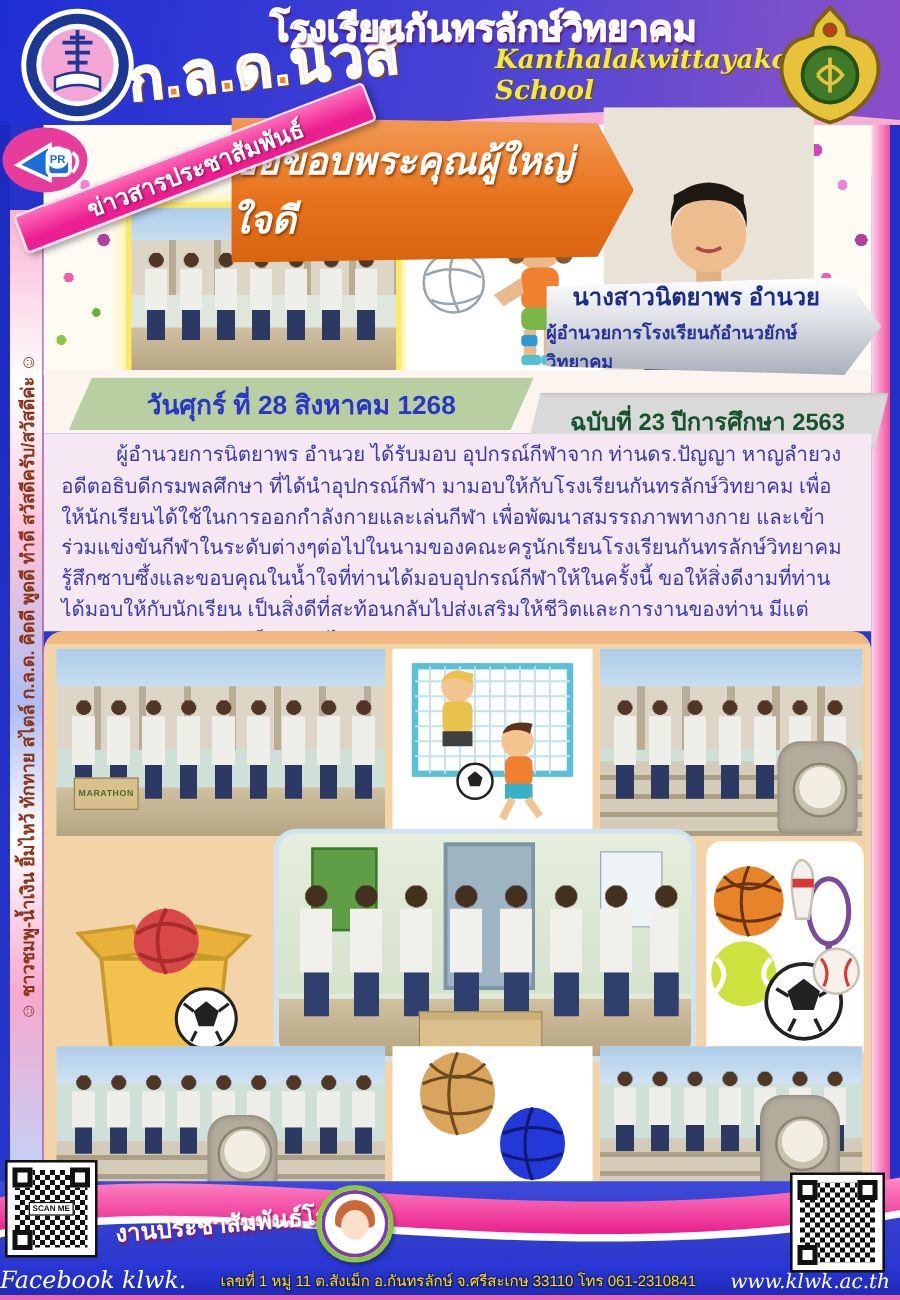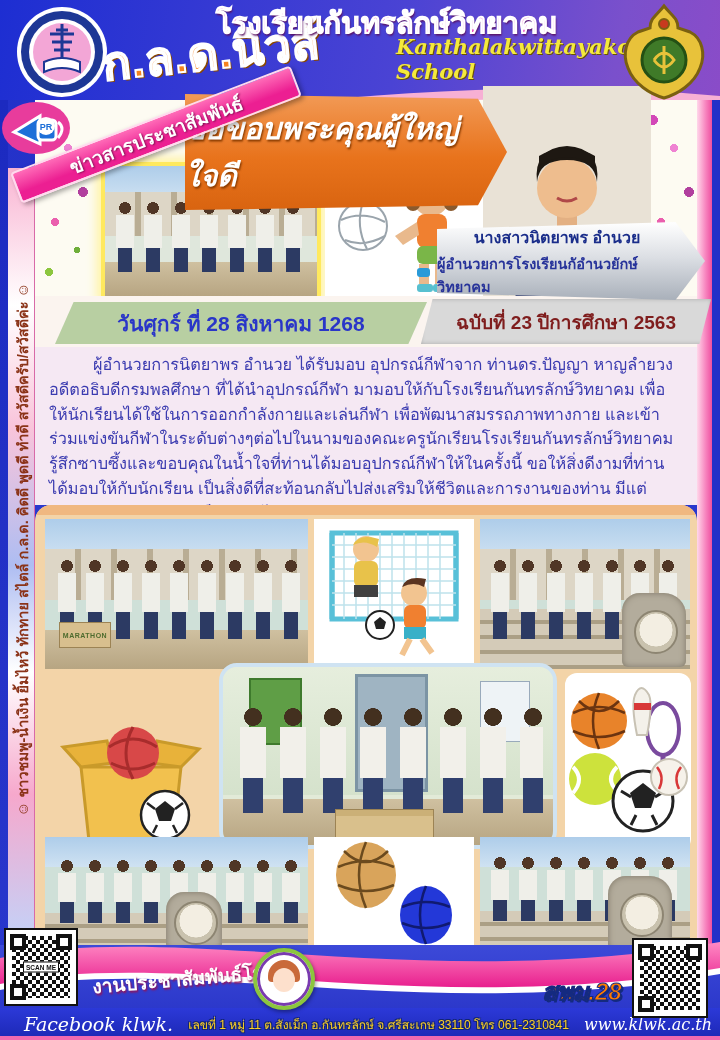--- a/index.html
+++ b/index.html
@@ -57,30 +57,30 @@
     background:linear-gradient(180deg,#f29a56,#e8731c 55%,#d96410);
     clip-path:polygon(0 0,91% 4%,100% 50%,91% 96%,0 100%);
     display:flex;align-items:center;justify-content:center;filter:drop-shadow(2px 3px 3px rgba(0,0,0,.25));}
   .title-banner span{color:#fff;font-size:30px;font-weight:bold;font-style:italic;
     padding-right:26px;text-shadow:1px 2px 2px #8a3c00;}
   .name-banner{position:absolute;left:402px;top:122px;width:268px;height:78px;z-index:6;
     background:linear-gradient(180deg,#ffffff,#dcdfe4 45%,#a9b0ba);
     clip-path:polygon(0 9%,89% 0,100% 50%,89% 100%,0 91%);
     display:flex;flex-direction:column;align-items:center;justify-content:center;
     padding-right:28px;filter:drop-shadow(2px 3px 3px rgba(0,0,0,.3));}
-  .name-banner .nm{font-size:16px;font-weight:bold;color:#1a2d8a;}
+  .name-banner .nm{font-size:19px;font-weight:bold;color:#1a2d8a;}
   .name-banner .pos{font-size:14.5px;font-weight:bold;color:#27339a;margin-top:2px;}
   
   .dateband{position:absolute;left:35px;top:296px;width:662px;height:51px;background:#fbf4ef;}
   .date-green{position:absolute;left:20px;top:6px;width:372px;height:42px;background:#b8cfa2;
     clip-path:polygon(5% 0,100% 0,95% 100%,0 100%);display:flex;align-items:center;justify-content:center;
     font-size:21px;font-weight:bold;color:#2a36c8;}
-  .date-gray{position:absolute;left:386px;top:3px;width:290px;height:45px;background:#d9d9d9;
+  .date-gray{position:absolute;left:386px;top:18px;width:290px;height:45px;background:#d9d9d9;
     clip-path:polygon(4% 0,100% 0,96% 100%,0 100%);display:flex;align-items:center;justify-content:center;
-    font-size:19px;font-weight:bold;color:#7f1d1d;box-shadow:inset 0 0 4px #aaa;}
+    font-size:19px;font-weight:bold;color:#14532d;box-shadow:inset 0 0 4px #aaa;}
   
   .article{position:absolute;left:35px;top:347px;width:662px;height:158px;background:#f5e8f3;
     padding:5px 16px 0 14px;}
   .article p{margin:0;text-indent:44px;font-size:16.3px;line-height:24.8px;color:#3b3bb0;text-align:left;}
   
   .collage{position:absolute;left:35px;top:505px;width:662px;height:447px;
     background:#f3d4a8;border-top-left-radius:16px;border-top-right-radius:16px;overflow:hidden;}
   .collage::before{content:"";position:absolute;left:0;top:0;width:100%;height:10px;background:#f0b880;
     border-top-left-radius:16px;border-top-right-radius:16px;}
   .photo{position:absolute;overflow:hidden;background:#cfe0d8;}
@@ -133,21 +133,21 @@
   .qr .dots{position:absolute;inset:2px;background:repeating-conic-gradient(#111 0 25%,#fff 0 50%) 0 0/8px 8px;}
   .qr .fp{position:absolute;width:16px;height:16px;border:4px solid #111;background:#fff;}
   .qr .fp.tl{left:0;top:0}.qr .fp.tr{right:0;top:0}.qr .fp.bl{left:0;bottom:0}
   .qr .lab{position:absolute;left:50%;top:50%;transform:translate(-50%,-50%);background:#fff;border:1px solid #111;
     font-size:6.5px;font-weight:bold;color:#111;padding:1px 2px;white-space:nowrap;}
   .qr-left{left:6px;top:930px;width:70px;height:74px;}
   .qr-right{left:634px;top:940px;width:72px;height:76px;}
   
   .bottombar{position:absolute;left:0;top:1008px;width:720px;height:32px;z-index:4;
     background:linear-gradient(180deg,#2c39d8,#1b27b4);display:flex;align-items:center;}
-  .fb{margin-left:24px;color:#fff;font-size:19px;font-style:italic;font-family:"DejaVu Serif",serif;white-space:nowrap;}
+  .fb{margin-left:0;color:#fff;font-size:19px;font-style:italic;font-family:"DejaVu Serif",serif;white-space:nowrap;}
   .address{flex:1;text-align:center;color:#ffd21f;font-size:12px;font-weight:normal;white-space:nowrap;
     text-shadow:-1px -1px 0 #122470,1px -1px 0 #122470,-1px 1px 0 #122470,1px 1px 0 #122470;}
   .website{margin-right:8px;color:#fff;font-size:16px;font-style:italic;font-family:"DejaVu Serif",serif;white-space:nowrap;}
   .bottomedge{position:absolute;left:0;top:1036px;width:720px;height:4px;background:#f06ab0;z-index:5;}
 </style>
 </head>
 <body>
 
 <div class="poster">
 
@@ -368,21 +368,20 @@
       <linearGradient id="pg" x1="0" y1="0" x2="0" y2="1">
         <stop offset="0" stop-color="#ff8ac4"></stop>
           <stop offset="1" stop-color="#e81f8e"></stop>
       </linearGradient>
     </defs>
     <path d="M0,34 C180,-4 420,70 720,18 L720,46 C420,98 180,24 0,62 Z" fill="#ffffff"></path>
     <path d="M0,30 C180,-8 420,66 720,14 L720,40 C420,92 180,18 0,56 Z" fill="url(#pg)"></path>
   </svg>
   <div class="dept">งานประชาสัมพันธ์โรงเรียน</div>
   <div class="avatar"></div>
-  <div class="district">สพม.28</div>
 
   <div class="qr qr-left">
     <div class="dots"></div>
     <div class="fp tl"></div>
       <div class="fp tr"></div>
       <div class="fp bl"></div>
     <div class="lab">SCAN ME</div>
   </div>
   <div class="qr qr-right">
     <div class="dots"></div>

